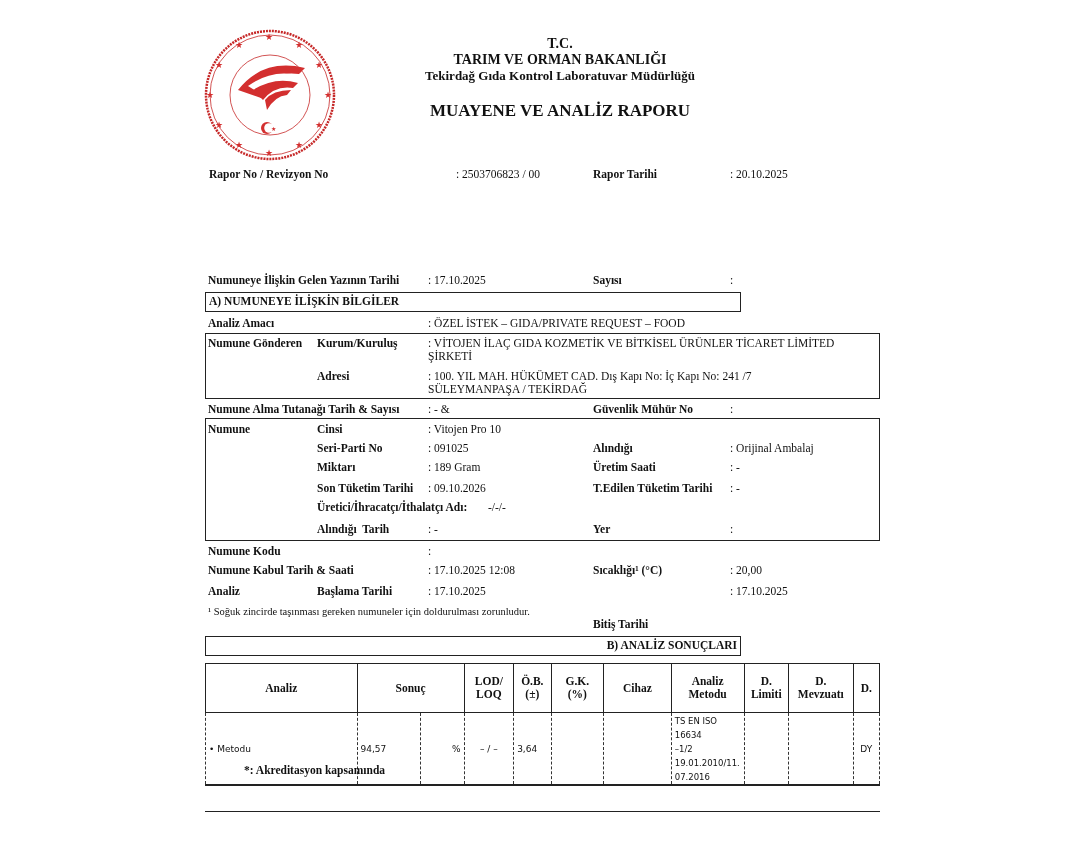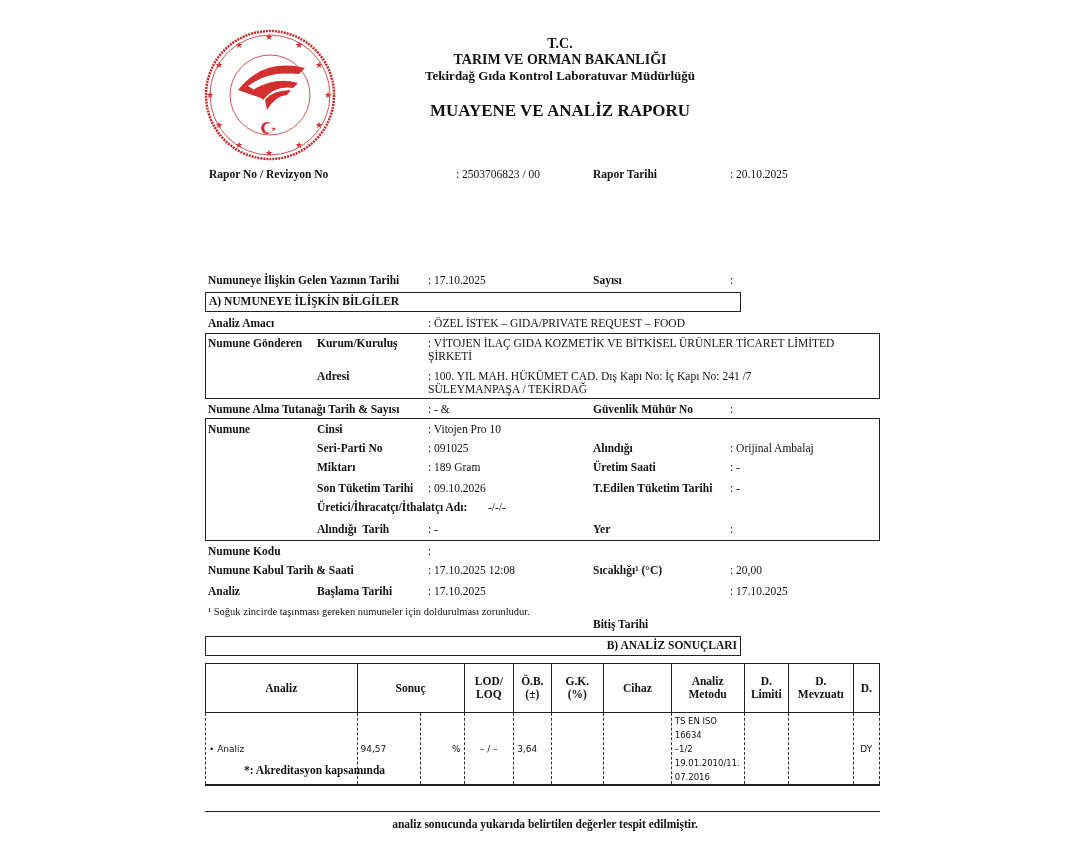--- a/index.html
+++ b/index.html
@@ -165,21 +165,21 @@
       <th><span>G.K.</span><br><span>(%)</span></th>
       <th><span>Cihaz</span></th>
       <th><span>Analiz</span><br><span>Metodu</span></th>
       <th><span>D.</span><br><span>Limiti</span></th>
       <th><span>D.</span><br><span>Mevzuatı</span></th>
       <th><span>D.</span></th>
     </tr>
   </thead>
   <tbody>
     <tr class="data-row">
-      <td>• Analiz</td>
+      <td>• Metodu</td>
       <td>94,57</td>
       <td style="text-align:right;">%</td>
       <td style="text-align:center;">– / –</td>
       <td>3,64</td>
       <td></td>
       <td></td>
       <td class="method">
         <div>TS EN ISO 16634</div>
         <div>–1/2</div>
         <div>19.01.2010/11.</div>
@@ -188,14 +188,13 @@
       <td></td>
       <td></td>
       <td style="text-align:center;">DY</td>
     </tr>
   </tbody>
 </table>
 
 <div class="abs lbl" style="left:208px; top:764px;margin-left:36px;">*: Akreditasyon kapsamında</div>
 <div class="hr-line" style="top:811px;"></div>
 <div class="abs b" style="left:195px; top:817px; width:700px; text-align:center; font-size:11.5px; line-height:14px;">
-  <div>analiz sonucunda yukarıda belirtilen değerler tespit edilmiştir.</div>
 </div>
 
 </body></html>

